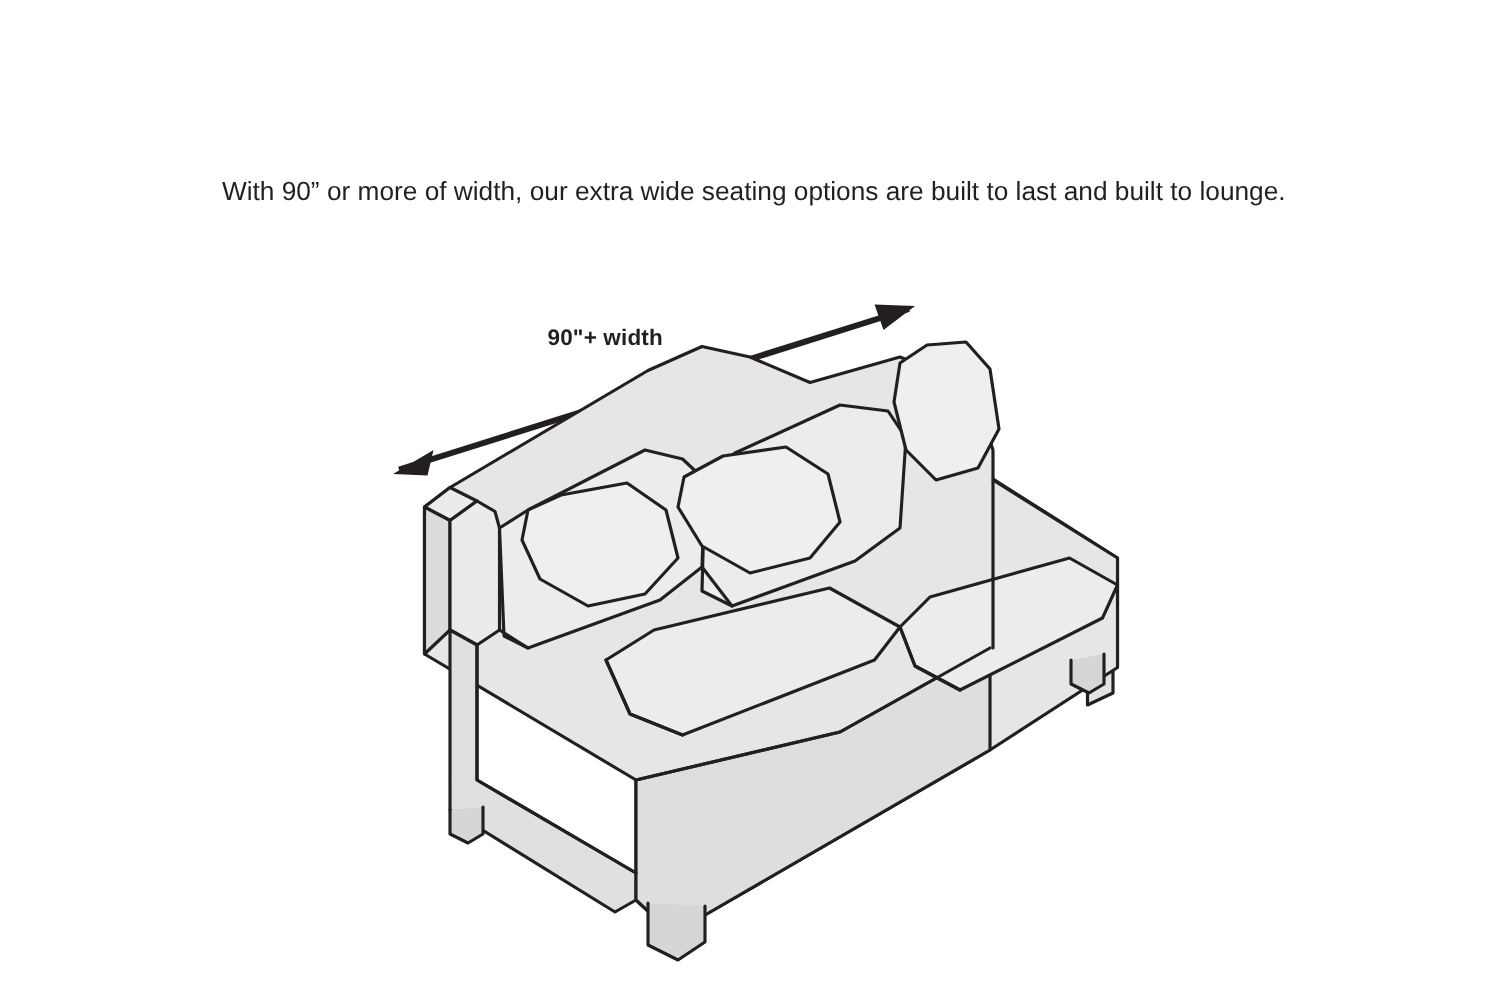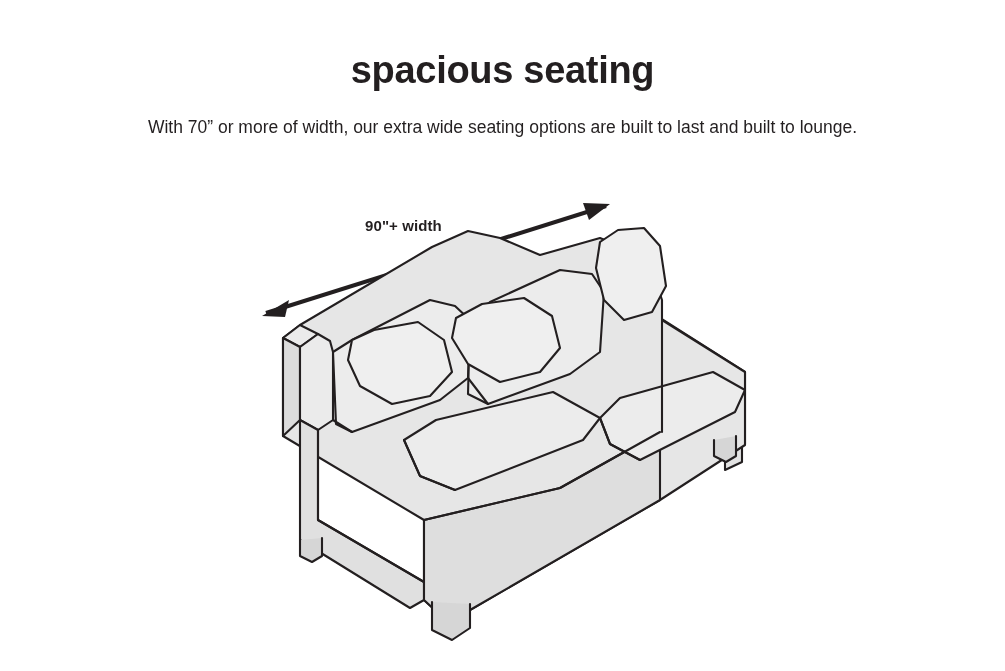--- a/index.html
+++ b/index.html
@@ -62,24 +62,23 @@
     width: 1005px;
     height: 671px;
   }
   svg { display: block; }
 </style>
 </head>
 <body>
 
 <div class="page">
 
-  <div class="headline">spacious seating</div>
 
   <div class="subcopy">
-    <span class="line">With 70” or more of width, our extra wide seating options are built to last and built to lounge.</span>
+    <span class="line">With 90” or more of width, our extra wide seating options are built to last and built to lounge.</span>
   </div>
 
   <div class="dim-label">90"+ width</div>
 
   <div class="art">
     <svg width="1005" height="671" viewBox="0 0 1005 671" xmlns="http://www.w3.org/2000/svg">
 
       <g>
         <line x1="266" y1="313" x2="606" y2="206" stroke="#231f20" stroke-width="4"></line>
         <polygon points="262,316 289,300 285,317" fill="#231f20"></polygon>

